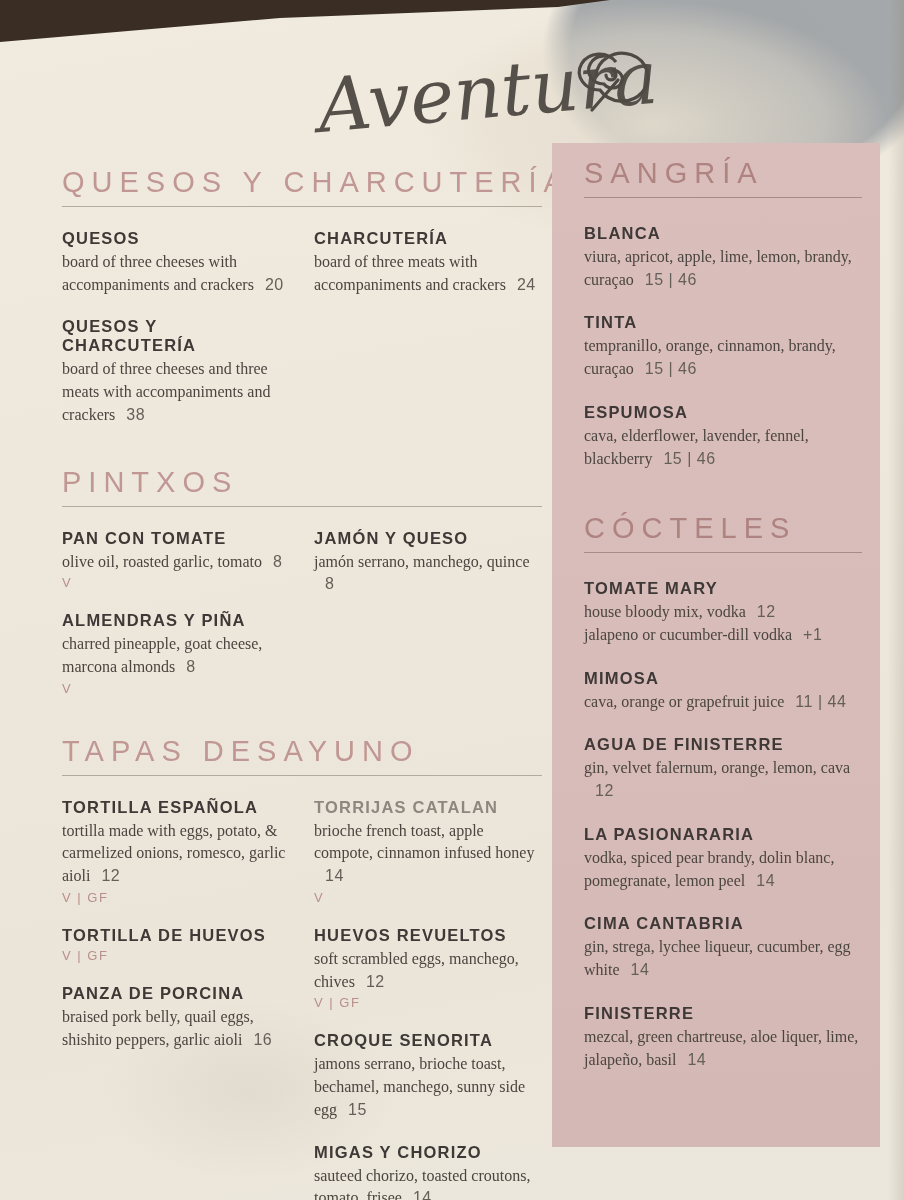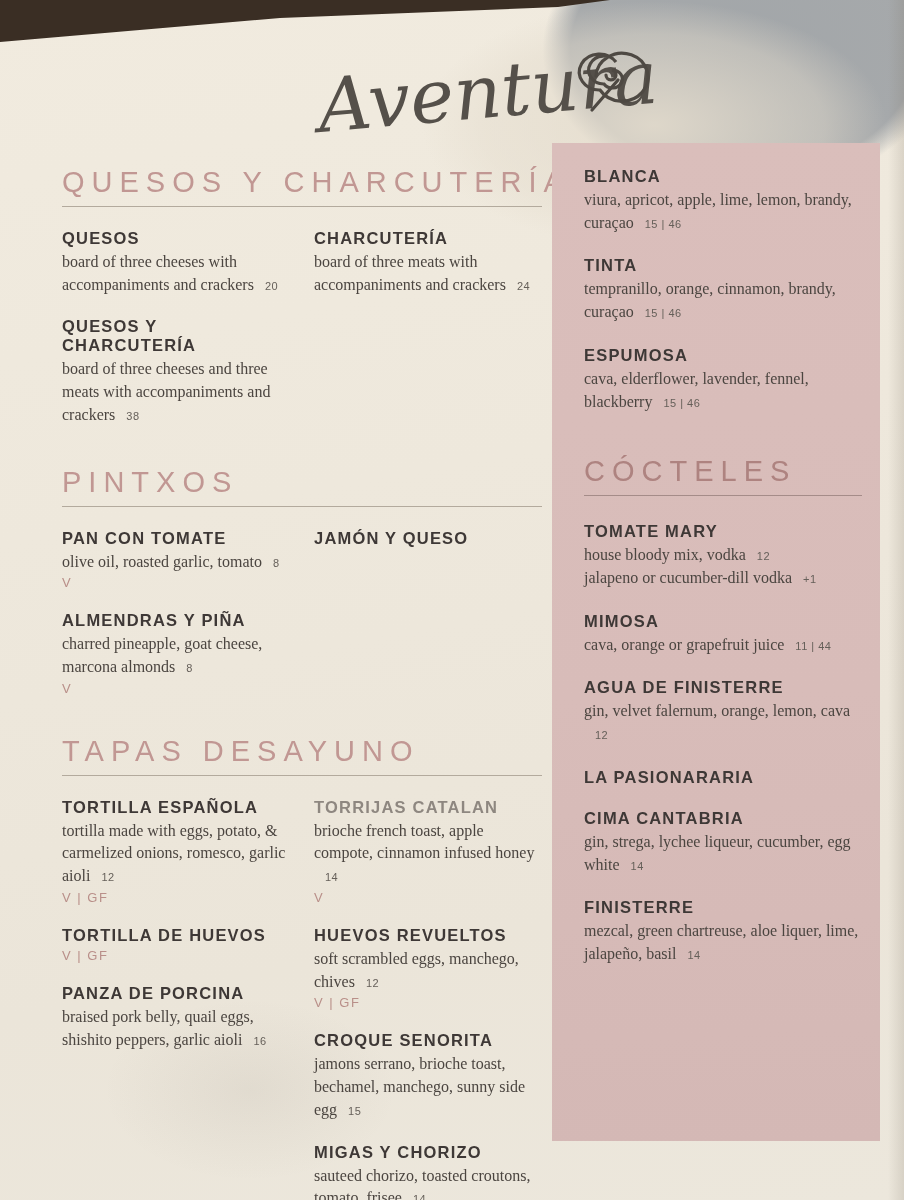--- a/index.html
+++ b/index.html
@@ -35,21 +35,21 @@
   .panel .rule{background:#a58c89;}
 
   .cols{display:flex;gap:24px;margin-top:22px;}
   .col{flex:1;min-width:0;}
   .menu-section{margin-bottom:18px;}
   .item{margin-bottom:21px;}
   .item-name{margin:0 0 3px 0;font-size:16.5px;font-weight:bold;letter-spacing:1.2px;color:#3e3836;}
   .item-name.muted{color:#8e8780;}
   .desc-line{margin:0;font-family:"Liberation Serif",serif;font-size:16px;line-height:1.42;color:#4b4540;}
   .price{display:inline-block;margin-left:11px;font-family:"Liberation Sans",sans-serif;
-    font-size:11px;color:#655f59;letter-spacing:.5px;}
+    font-size:16px;color:#655f59;letter-spacing:.5px;}
   .tags{margin-top:2px;font-size:13px;letter-spacing:1.5px;color:#b98f89;}
 
   .panel .section-block{padding:0 18px 0 32px;margin-bottom:6px;}
   .panel .section-head{margin-bottom:26px;}
   .panel .items{margin-top:10px;}
   .panel .item{margin-bottom:22px;}
   .panel .gap{height:20px;}
 </style>
 </head>
 <body>
@@ -108,20 +108,21 @@
             </div>
             <div class="item">
               <h3 class="item-name">ALMENDRAS Y PIÑA</h3>
               <p class="desc-line">charred pineapple, goat cheese, marcona almonds<span class="price">8</span></p>
               <div class="tags">V</div>
             </div>
           </div>
           <div class="col">
             <div class="item">
               <h3 class="item-name">JAMÓN Y QUESO</h3>
+              <p class="desc-line">jamón serrano, manchego, quince<span class="price">8</span></p>
             </div>
           </div>
         </div>
       </section>
       <section class="menu-section">
         <h2 class="section-title">TAPAS DESAYUNO</h2>
         <div class="rule"></div>
         <div class="cols">
           <div class="col">
             <div class="item">
@@ -156,20 +157,24 @@
             <div class="item">
               <h3 class="item-name">MIGAS Y CHORIZO</h3>
               <p class="desc-line">sauteed chorizo, toasted croutons, tomato, frisee<span class="price">14</span></p>
             </div>
           </div>
         </div>
       </section>
     </div>
   <div class="panel" id="panel">
       <section class="section-block">
+        <div class="section-head">
+          <h2 class="section-title">SANGRÍA</h2>
+          <div class="rule"></div>
+        </div>
         <div class="items">
           <div class="item">
             <h3 class="item-name">BLANCA</h3>
             <p class="desc-line">viura, apricot, apple, lime, lemon, brandy, curaçao<span class="price">15 | 46</span></p>
           </div>
           <div class="item">
             <h3 class="item-name">TINTA</h3>
             <p class="desc-line">tempranillo, orange, cinnamon, brandy, curaçao<span class="price">15 | 46</span></p>
           </div>
           <div class="item">
@@ -193,20 +198,21 @@
           <div class="item">
             <h3 class="item-name">MIMOSA</h3>
             <p class="desc-line">cava, orange or grapefruit juice<span class="price">11 | 44</span></p>
           </div>
           <div class="item">
             <h3 class="item-name">AGUA DE FINISTERRE</h3>
             <p class="desc-line">gin, velvet falernum, orange, lemon, cava<span class="price">12</span></p>
           </div>
           <div class="item">
             <h3 class="item-name">LA PASIONARARIA</h3>
+            <p class="desc-line">vodka, spiced pear brandy, dolin blanc, pomegranate, lemon peel<span class="price">14</span></p>
           </div>
           <div class="item">
             <h3 class="item-name">CIMA CANTABRIA</h3>
             <p class="desc-line">gin, strega, lychee liqueur, cucumber, egg white<span class="price">14</span></p>
           </div>
           <div class="item">
             <h3 class="item-name">FINISTERRE</h3>
             <p class="desc-line">mezcal, green chartreuse, aloe liquer, lime, jalapeño, basil<span class="price">14</span></p>
           </div>
         </div>

